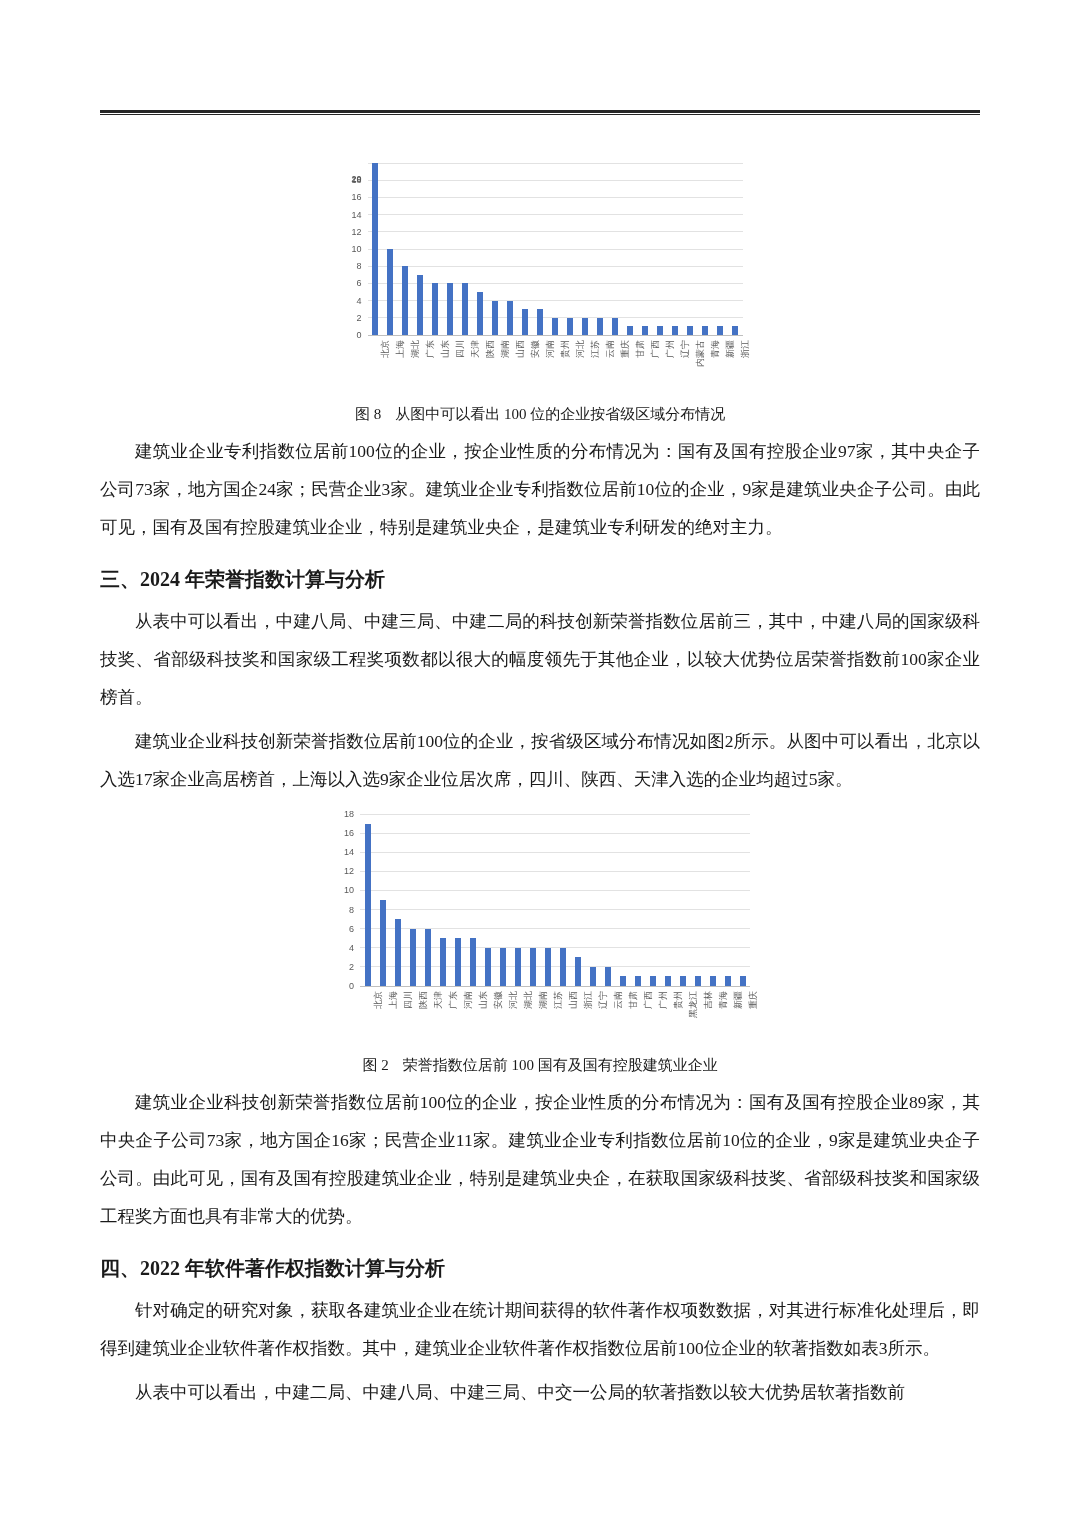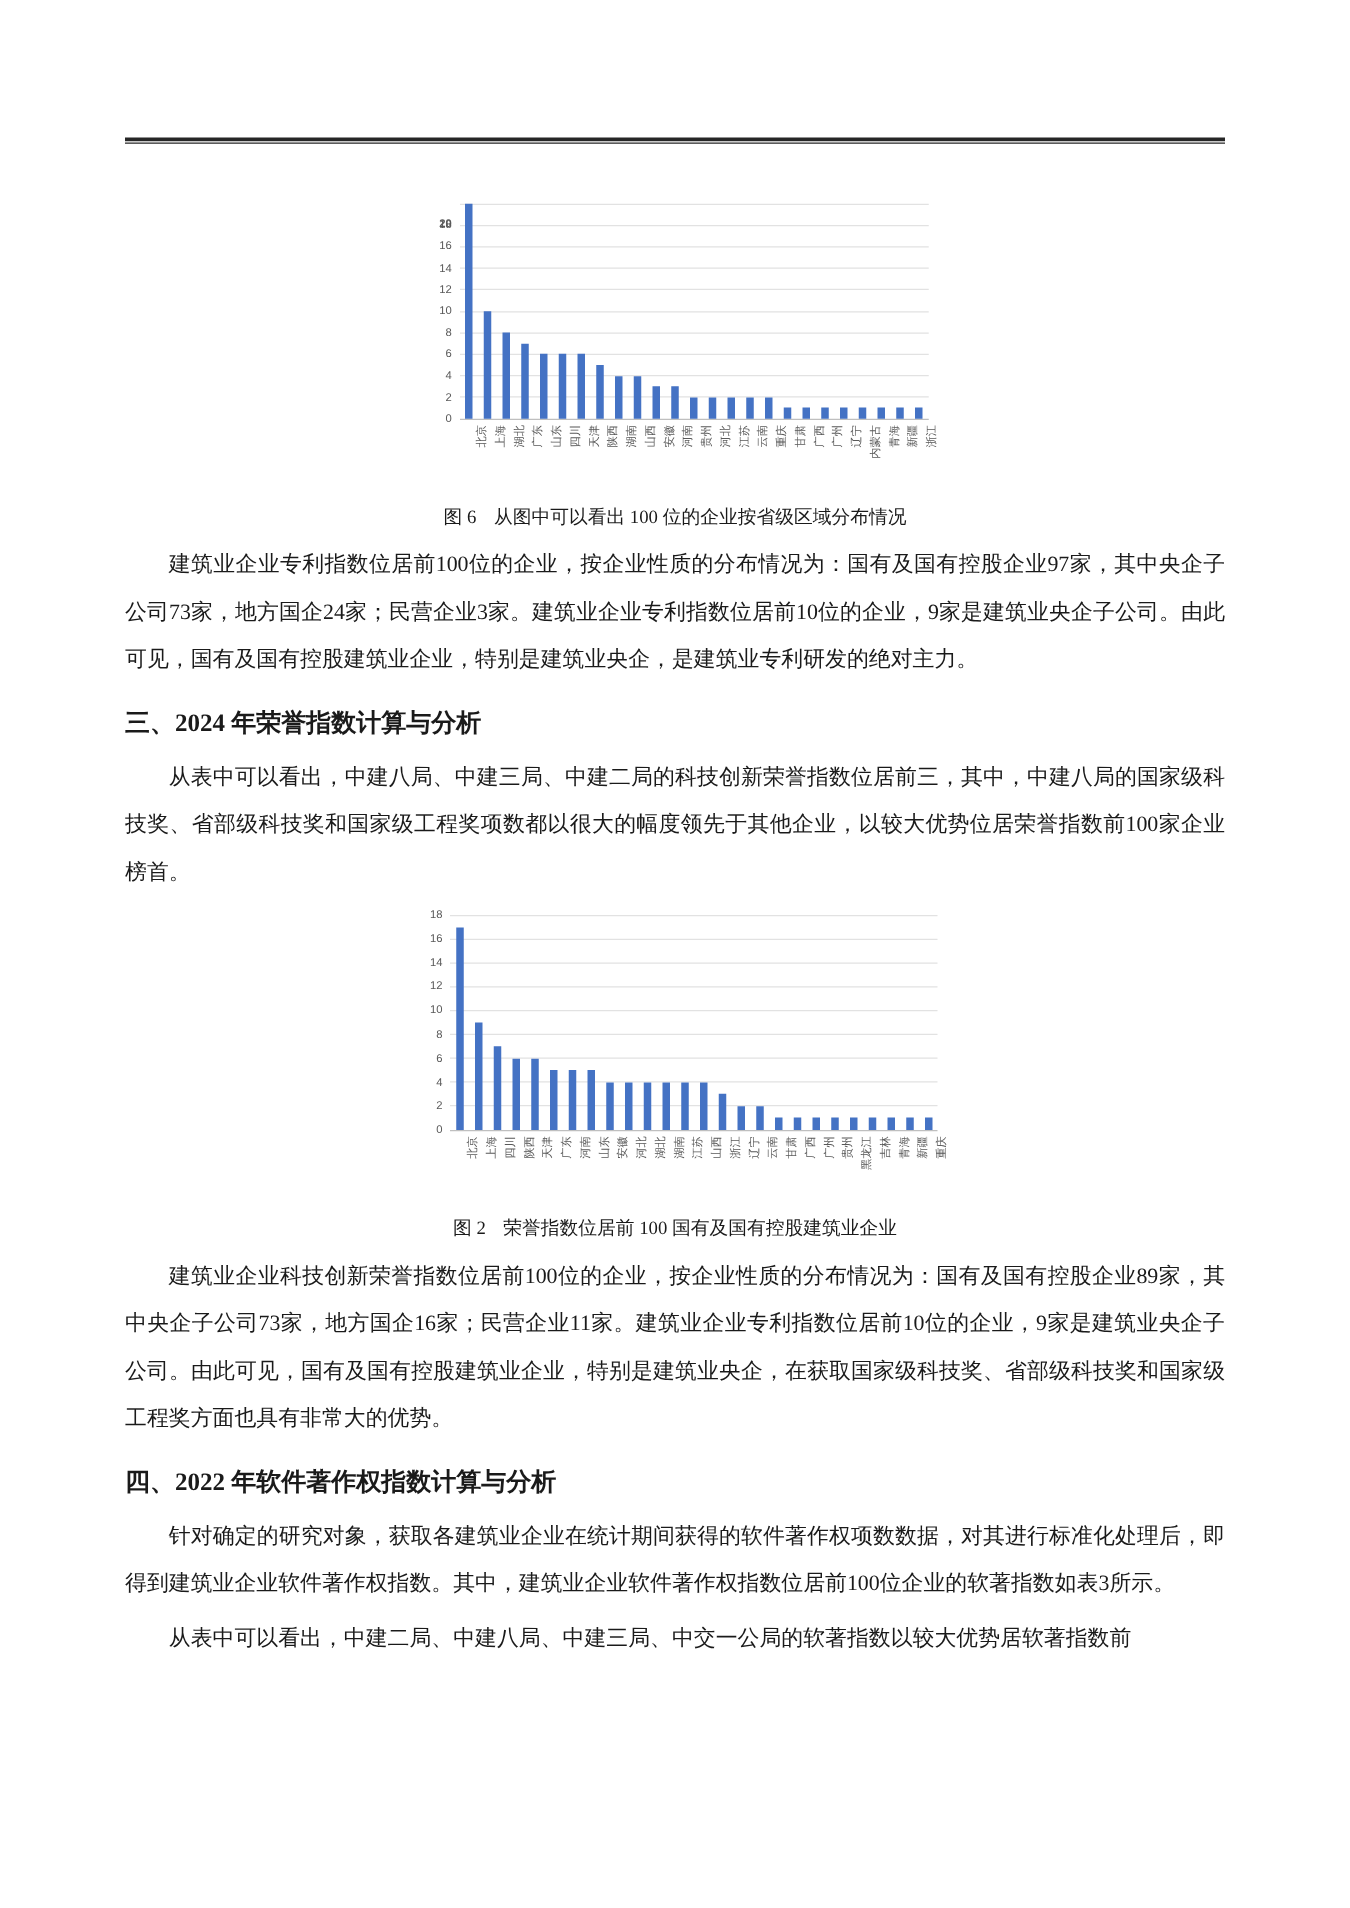--- a/index.html
+++ b/index.html
@@ -256,28 +256,29 @@
             <div class="xlbl">
               <span>新疆</span>
             </div>
             <div class="xlbl">
               <span>浙江</span>
             </div>
           </div>
         </div>
     </div>
     <div class="caption">
-      <span class="cap-label">图 6</span><span>从图中可以看出 100 位的企业按省级区域分布情况</span>
+      <span class="cap-label">图 8</span><span>从图中可以看出 100 位的企业按省级区域分布情况</span>
     </div>
 
     <p class="body-p">建筑业企业专利指数位居前100位的企业，按企业性质的分布情况为：国有及国有控股企业97家，其中央企子公司73家，地方国企24家；民营企业3家。建筑业企业专利指数位居前10位的企业，9家是建筑业央企子公司。由此可见，国有及国有控股建筑业企业，特别是建筑业央企，是建筑业专利研发的绝对主力。</p>
 
     <h2 class="heading">三、2024 年荣誉指数计算与分析</h2>
 
     <p class="body-p">从表中可以看出，中建八局、中建三局、中建二局的科技创新荣誉指数位居前三，其中，中建八局的国家级科技奖、省部级科技奖和国家级工程奖项数都以很大的幅度领先于其他企业，以较大优势位居荣誉指数前100家企业榜首。</p>
+    <p class="body-p">建筑业企业科技创新荣誉指数位居前100位的企业，按省级区域分布情况如图2所示。从图中可以看出，北京以入选17家企业高居榜首，上海以入选9家企业位居次席，四川、陕西、天津入选的企业均超过5家。</p>
 
     <div class="chart-wrap second">
       <div class="chart" style="width: 390px; margin-left: 30px;">
           <div class="plot" style="height: 172px;">
             <div class="gridline baseline" style="top: 171.5px;"></div>
             <div class="ytick" style="top: 172px;">0</div>
             <div class="gridline" style="top: 152.389px;"></div>
             <div class="ytick" style="top: 152.889px;">2</div>
             <div class="gridline" style="top: 133.278px;"></div>
             <div class="ytick" style="top: 133.778px;">4</div>

